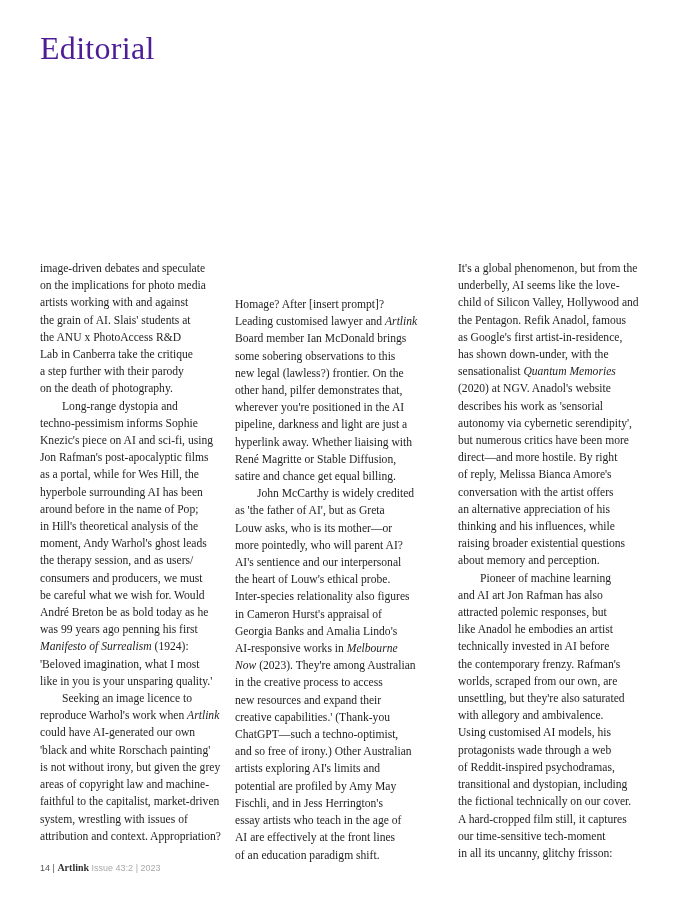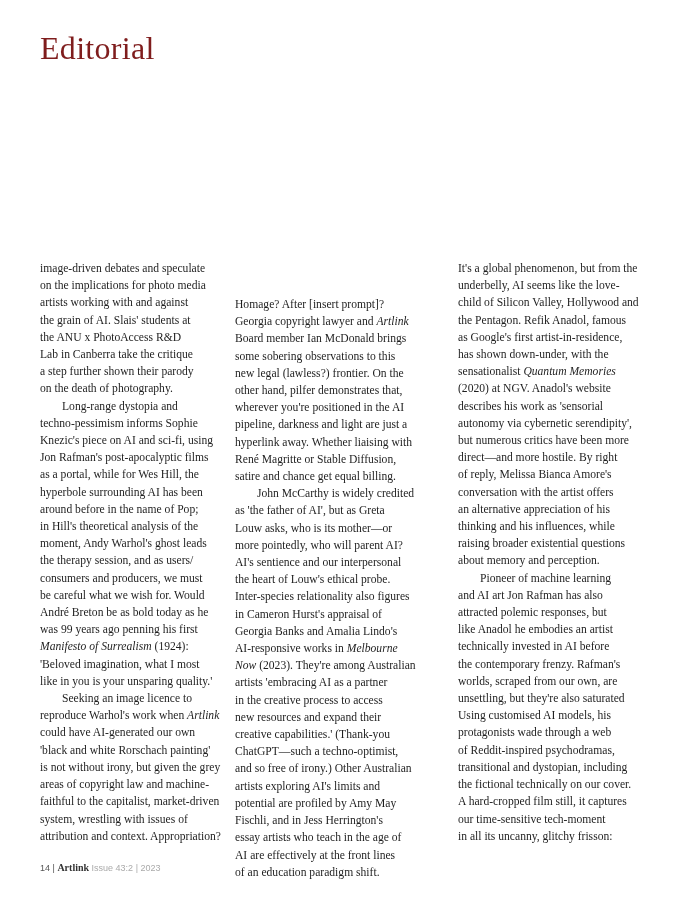--- a/index.html
+++ b/index.html
@@ -4,21 +4,21 @@
   <style>
     html, body { margin: 0; padding: 0; background: #ffffff; }
     body {
       width: 687px; height: 900px; position: relative; overflow: hidden;
       font-family: "Liberation Serif", "DejaVu Serif", serif;
       color: #1e1e1e;
     }
     .title {
       position: absolute; left: 40px; top: 30px;
       font-family: "Liberation Serif", serif;
-      font-size: 32px; color: #7f1d1d; font-weight: normal;
+      font-size: 32px; color: #4c1d95; font-weight: normal;
       letter-spacing: 0.3px;
     }
     .columns {
       position: absolute; left: 40px; top: 260px;
       display: flex; gap: 0;
     }
     .col {
       width: 195px; font-size: 11.6px; line-height: 17.2px;
     }
     .col1 { width: 195px; }
@@ -41,21 +41,21 @@
 <div class="title">Editorial</div>
 
 <div class="columns">
   <div class="col col1">
       <span class="line"><span>image-driven debates and speculate</span></span>
       <span class="line"><span>on the implications for photo media</span></span>
       <span class="line"><span>artists working with and against</span></span>
       <span class="line"><span>the grain of AI. Slais' students at</span></span>
       <span class="line"><span>the ANU x PhotoAccess R&amp;D</span></span>
       <span class="line"><span>Lab in Canberra take the critique</span></span>
-      <span class="line"><span>a step further shown their parody</span></span>
+      <span class="line"><span>a step further with their parody</span></span>
       <span class="line"><span>on the death of photography.</span></span>
       <span class="line indent"><span>Long-range dystopia and</span></span>
       <span class="line"><span>techno-pessimism informs Sophie</span></span>
       <span class="line"><span>Knezic's piece on AI and sci-fi, using</span></span>
       <span class="line"><span>Jon Rafman's post-apocalyptic films</span></span>
       <span class="line"><span>as a portal, while for Wes Hill, the</span></span>
       <span class="line"><span>hyperbole surrounding AI has been</span></span>
       <span class="line"><span>around before in the name of Pop;</span></span>
       <span class="line"><span>in Hill's theoretical analysis of the</span></span>
       <span class="line"><span>moment, Andy Warhol's ghost leads</span></span>
@@ -72,42 +72,41 @@
       <span class="line"><span>could have AI-generated our own</span></span>
       <span class="line"><span>'black and white Rorschach painting'</span></span>
       <span class="line"><span>is not without irony, but given the grey</span></span>
       <span class="line"><span>areas of copyright law and machine-</span></span>
       <span class="line"><span>faithful to the capitalist, market-driven</span></span>
       <span class="line"><span>system, wrestling with issues of</span></span>
       <span class="line"><span>attribution and context. Appropriation?</span></span>
     </div>
   <div class="col col2">
       <span class="line"><span>Homage? After [insert prompt]?</span></span>
-      <span class="line"><span>Georgia copyright lawyer and </span><em>Artlink</em></span>
+      <span class="line"><span>Leading customised lawyer and </span><em>Artlink</em></span>
       <span class="line"><span>Board member Ian McDonald brings</span></span>
       <span class="line"><span>some sobering observations to this</span></span>
       <span class="line"><span>new legal (lawless?) frontier. On the</span></span>
       <span class="line"><span>other hand, pilfer demonstrates that,</span></span>
       <span class="line"><span>wherever you're positioned in the AI</span></span>
       <span class="line"><span>pipeline, darkness and light are just a</span></span>
       <span class="line"><span>hyperlink away. Whether liaising with</span></span>
       <span class="line"><span>René Magritte or Stable Diffusion,</span></span>
       <span class="line"><span>satire and chance get equal billing.</span></span>
       <span class="line indent"><span>John McCarthy is widely credited</span></span>
       <span class="line"><span>as 'the father of AI', but as Greta</span></span>
       <span class="line"><span>Louw asks, who is its mother—or</span></span>
       <span class="line"><span>more pointedly, who will parent AI?</span></span>
       <span class="line"><span>AI's sentience and our interpersonal</span></span>
       <span class="line"><span>the heart of Louw's ethical probe.</span></span>
       <span class="line"><span>Inter-species relationality also figures</span></span>
       <span class="line"><span>in Cameron Hurst's appraisal of</span></span>
       <span class="line"><span>Georgia Banks and Amalia Lindo's</span></span>
       <span class="line"><span>AI-responsive works in </span><em>Melbourne</em></span>
       <span class="line"><em>Now</em><span> (2023). They're among Australian</span></span>
-      <span class="line"><span>artists 'embracing AI as a partner</span></span>
       <span class="line"><span>in the creative process to access</span></span>
       <span class="line"><span>new resources and expand their</span></span>
       <span class="line"><span>creative capabilities.' (Thank-you</span></span>
       <span class="line"><span>ChatGPT—such a techno-optimist,</span></span>
       <span class="line"><span>and so free of irony.) Other Australian</span></span>
       <span class="line"><span>artists exploring AI's limits and</span></span>
       <span class="line"><span>potential are profiled by Amy May</span></span>
       <span class="line"><span>Fischli, and in Jess Herrington's</span></span>
       <span class="line"><span>essay artists who teach in the age of</span></span>
       <span class="line"><span>AI are effectively at the front lines</span></span>
@@ -133,20 +132,21 @@
       <span class="line"><span>raising broader existential questions</span></span>
       <span class="line"><span>about memory and perception.</span></span>
       <span class="line indent"><span>Pioneer of machine learning</span></span>
       <span class="line"><span>and AI art Jon Rafman has also</span></span>
       <span class="line"><span>attracted polemic responses, but</span></span>
       <span class="line"><span>like Anadol he embodies an artist</span></span>
       <span class="line"><span>technically invested in AI before</span></span>
       <span class="line"><span>the contemporary frenzy. Rafman's</span></span>
       <span class="line"><span>worlds, scraped from our own, are</span></span>
       <span class="line"><span>unsettling, but they're also saturated</span></span>
+      <span class="line"><span>with allegory and ambivalence.</span></span>
       <span class="line"><span>Using customised AI models, his</span></span>
       <span class="line"><span>protagonists wade through a web</span></span>
       <span class="line"><span>of Reddit-inspired psychodramas,</span></span>
       <span class="line"><span>transitional and dystopian, including</span></span>
       <span class="line"><span>the fictional technically on our cover.</span></span>
       <span class="line"><span>A hard-cropped film still, it captures</span></span>
       <span class="line"><span>our time-sensitive tech-moment</span></span>
       <span class="line"><span>in all its uncanny, glitchy frisson:</span></span>
     </div>
 </div>

